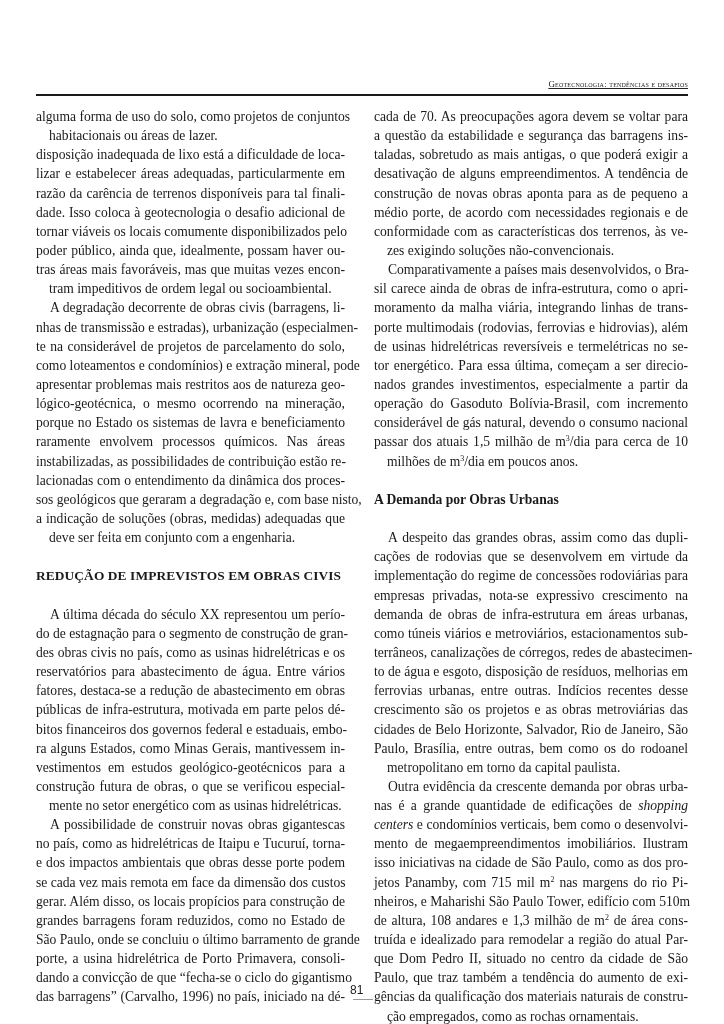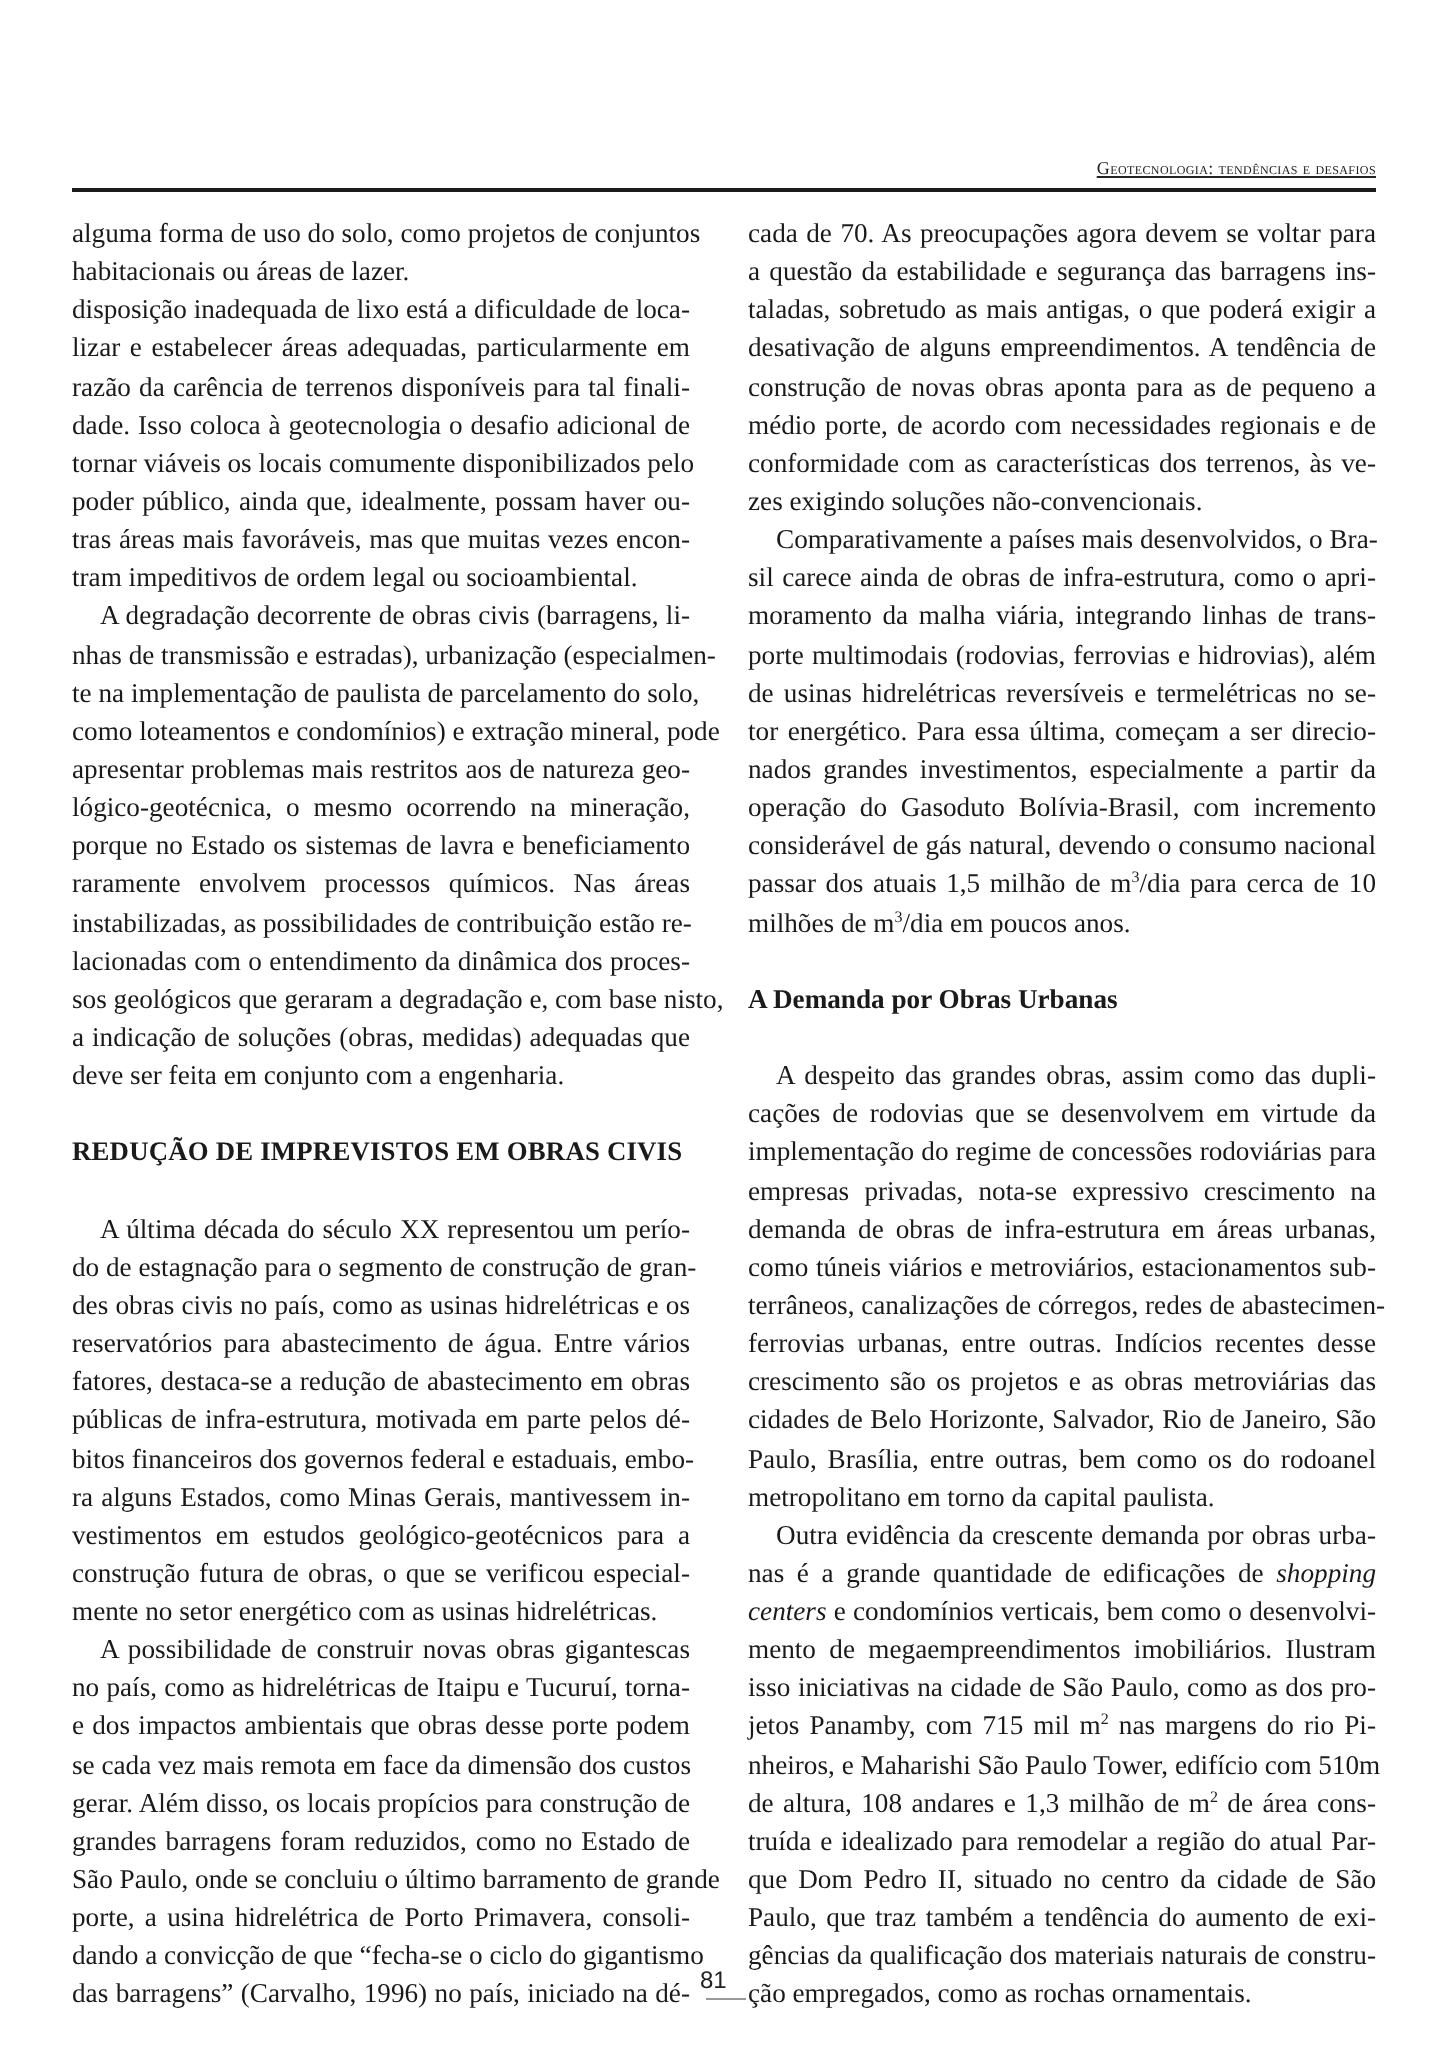--- a/index.html
+++ b/index.html
@@ -5,21 +5,21 @@
   html, body { margin: 0; padding: 0; background: #ffffff; }
   body { width: 724px; height: 1024px; position: relative; overflow: hidden;
          font-family: "Liberation Serif", "DejaVu Serif", serif; color: #1a1a1a; }
   .running-head { position: absolute; top: 79px; right: 36px; font-size: 9px;
                   letter-spacing: 0.2px; font-variant: small-caps; color: #222; text-decoration: underline; }
   .rule { position: absolute; top: 94px; left: 36px; width: 652px; height: 2px; background: #1a1a1a; }
   .col { position: absolute; top: 107px; width: 309px; font-size: 13.6px; line-height: 19.15px; }
   .col.left { left: 36px; }
   .col.right { left: 374px; width: 314px; }
   .ln { display: block; text-align: justify; text-align-last: justify; white-space: nowrap; height: 19.15px; overflow: visible; }
-  .ln.last { text-align-last: left; }
+  .ln.last { text-align-last: left; margin-left: 13px; }
   .ln.ind { padding-left: 14px; }
   .gap { display: block; height: 19.15px; }
   .h { display: block; font-weight: bold; text-align-last: left; height: 19.15px; text-align: right; }
   .h.caps { font-size: 13.4px; letter-spacing: 0.1px; }
   sup { font-size: 8px; line-height: 0; vertical-align: 5px; }
   .page-number { position: absolute; top: 983px; left: 350px; width: 26px; text-align: left;
                  font-family: "Liberation Sans", sans-serif; font-size: 12px; color: #222; }
   .page-number-line { position: absolute; top: 999px; left: 353px; width: 20px; height: 1px; background: #999; }
 </style>
 </head>
@@ -34,21 +34,21 @@
     <span class="ln ">disposição inadequada de lixo está a dificuldade de loca-</span>
     <span class="ln ">lizar e estabelecer áreas adequadas, particularmente em</span>
     <span class="ln ">razão da carência de terrenos disponíveis para tal finali-</span>
     <span class="ln ">dade. Isso coloca à geotecnologia o desafio adicional de</span>
     <span class="ln ">tornar viáveis os locais comumente disponibilizados pelo</span>
     <span class="ln ">poder público, ainda que, idealmente, possam haver ou-</span>
     <span class="ln ">tras áreas mais favoráveis, mas que muitas vezes encon-</span>
     <span class="ln last">tram impeditivos de ordem legal ou socioambiental.</span>
     <span class="ln ind">A degradação decorrente de obras civis (barragens, li-</span>
     <span class="ln ">nhas de transmissão e estradas), urbanização (especialmen-</span>
-    <span class="ln ">te na implementação de paulista de parcelamento do solo,</span>
+    <span class="ln ">te na considerável de projetos de parcelamento do solo,</span>
     <span class="ln ">como loteamentos e condomínios) e extração mineral, pode</span>
     <span class="ln ">apresentar problemas mais restritos aos de natureza geo-</span>
     <span class="ln ">lógico-geotécnica, o mesmo ocorrendo na mineração,</span>
     <span class="ln ">porque no Estado os sistemas de lavra e beneficiamento</span>
     <span class="ln ">raramente envolvem processos químicos. Nas áreas</span>
     <span class="ln ">instabilizadas, as possibilidades de contribuição estão re-</span>
     <span class="ln ">lacionadas com o entendimento da dinâmica dos proces-</span>
     <span class="ln ">sos geológicos que geraram a degradação e, com base nisto,</span>
     <span class="ln ">a indicação de soluções (obras, medidas) adequadas que</span>
     <span class="ln last">deve ser feita em conjunto com a engenharia.</span>
@@ -100,20 +100,21 @@
     <span class="gap"></span>
     <span class="h">A Demanda por Obras Urbanas</span>
     <span class="gap"></span>
     <span class="ln ind">A despeito das grandes obras, assim como das dupli-</span>
     <span class="ln ">cações de rodovias que se desenvolvem em virtude da</span>
     <span class="ln ">implementação do regime de concessões rodoviárias para</span>
     <span class="ln ">empresas privadas, nota-se expressivo crescimento na</span>
     <span class="ln ">demanda de obras de infra-estrutura em áreas urbanas,</span>
     <span class="ln ">como túneis viários e metroviários, estacionamentos sub-</span>
     <span class="ln ">terrâneos, canalizações de córregos, redes de abastecimen-</span>
+    <span class="ln ">to de água e esgoto, disposição de resíduos, melhorias em</span>
     <span class="ln ">ferrovias urbanas, entre outras. Indícios recentes desse</span>
     <span class="ln ">crescimento são os projetos e as obras metroviárias das</span>
     <span class="ln ">cidades de Belo Horizonte, Salvador, Rio de Janeiro, São</span>
     <span class="ln ">Paulo, Brasília, entre outras, bem como os do rodoanel</span>
     <span class="ln last">metropolitano em torno da capital paulista.</span>
     <span class="ln ind">Outra evidência da crescente demanda por obras urba-</span>
     <span class="ln ">nas é a grande quantidade de edificações de <i>shopping</i></span>
     <span class="ln "><i>centers</i> e condomínios verticais, bem como o desenvolvi-</span>
     <span class="ln ">mento de megaempreendimentos imobiliários. Ilustram</span>
     <span class="ln ">isso iniciativas na cidade de São Paulo, como as dos pro-</span>

